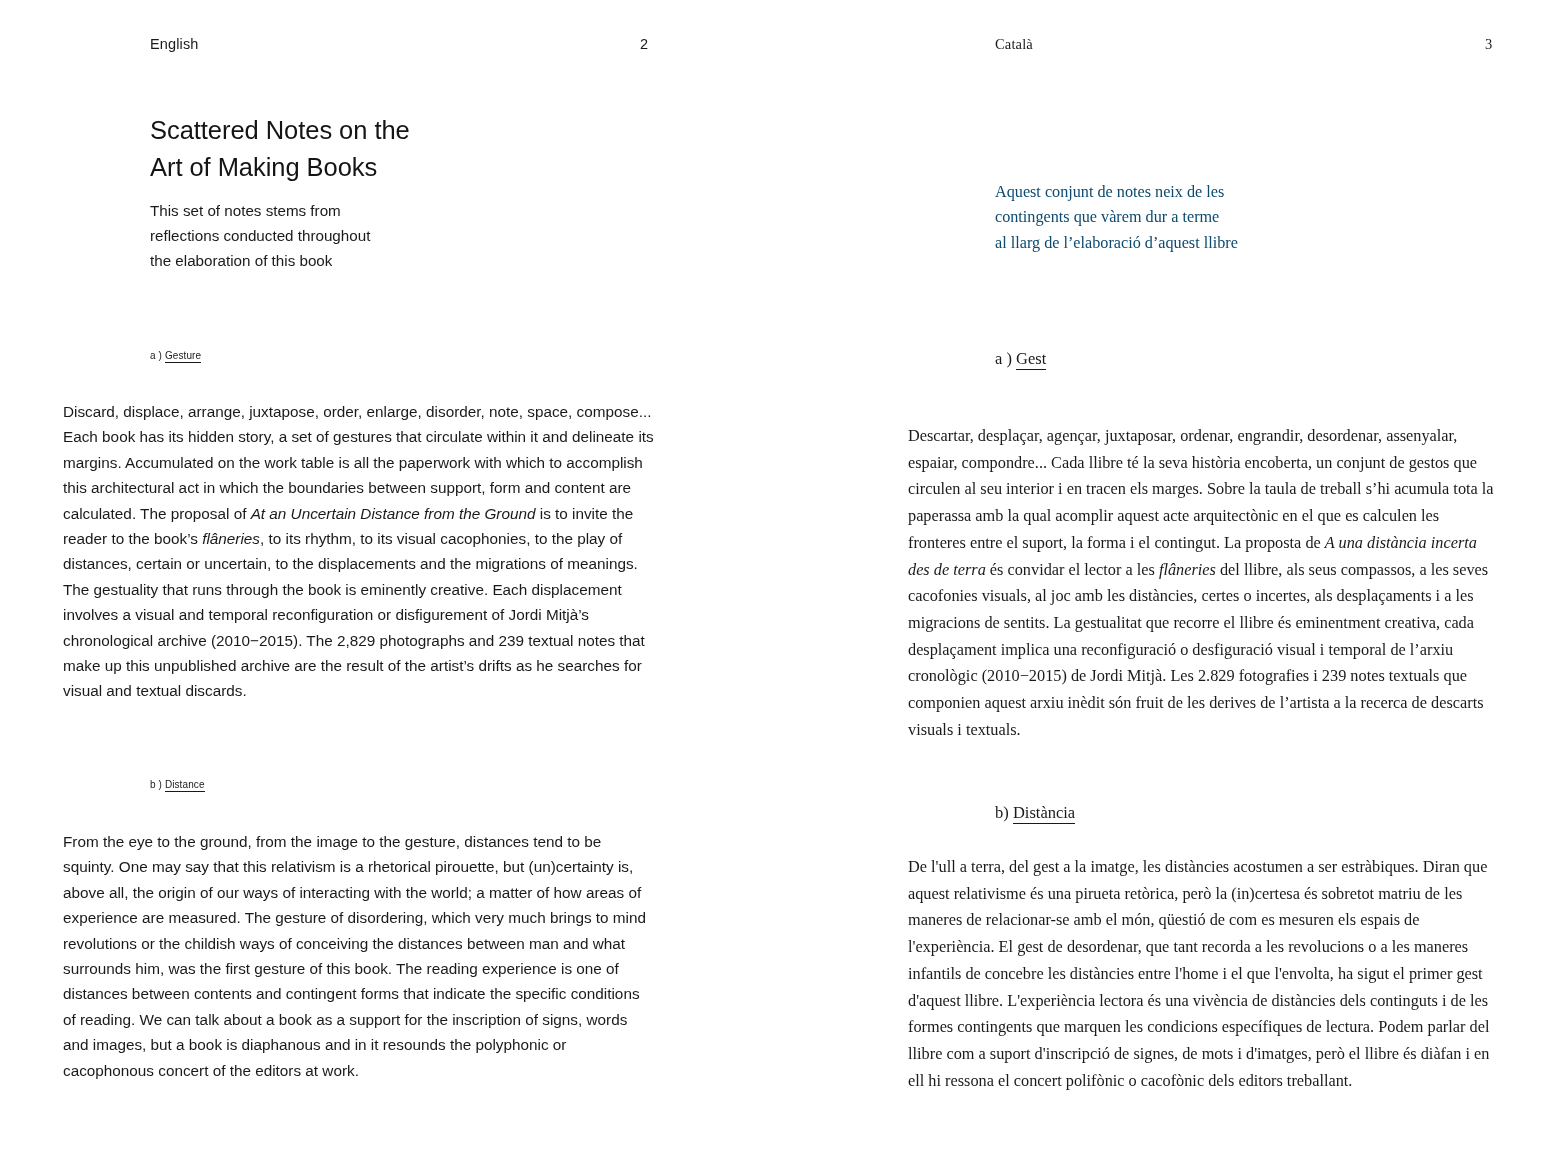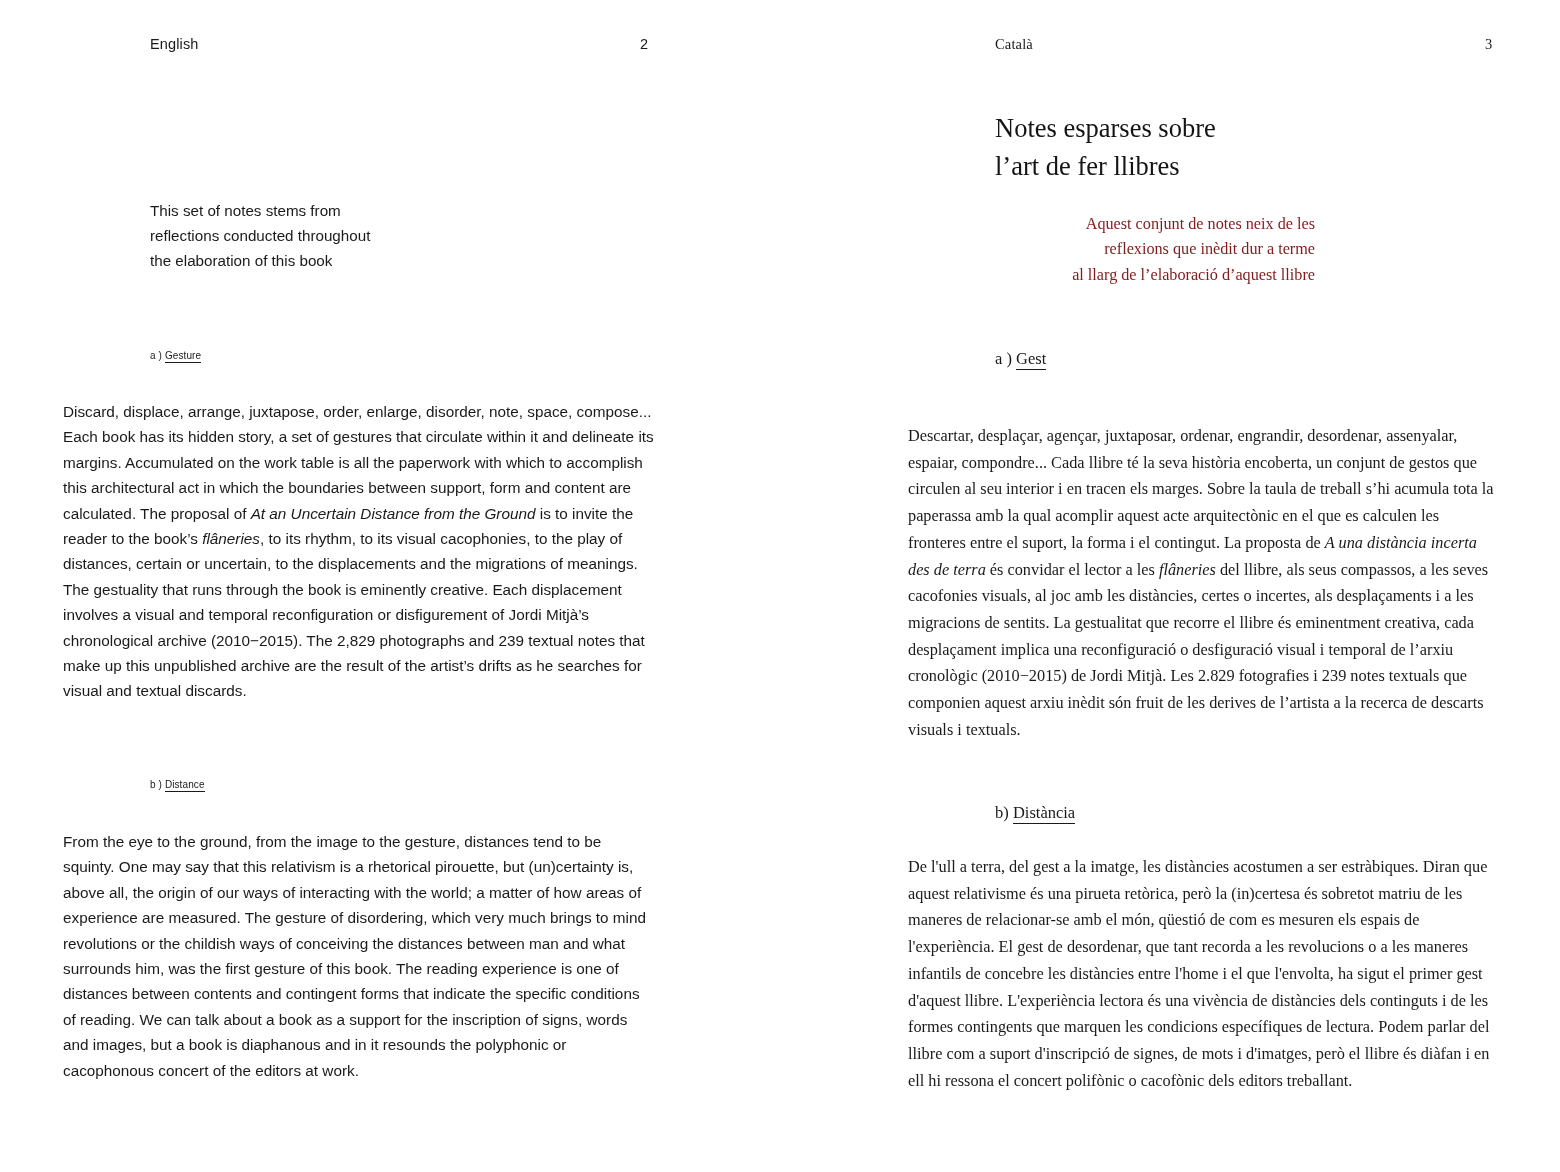--- a/index.html
+++ b/index.html
@@ -103,26 +103,25 @@
     top: 110px;
     width: 430px;
     font-size: 26.5px;
     line-height: 1.42;
     font-weight: 400;
     color: #141414;
   }
   .ca .subtitle {
     position: absolute;
     left: 995px;
-    top: 212px;
+    top: 180px;
     width: 320px;
     font-size: 16.2px;
     line-height: 1.56;
-    color: #7f1d1d;
-    text-align: right;
+    color: #0c4a6e;
   }
   .ca .sect-label {
     position: absolute;
     left: 995px;
     font-size: 16.5px;
   }
   .ca .sect-label .word {
     border-bottom: 1px solid #1a1a1a;
     padding-bottom: 1px;
   }
@@ -144,20 +143,24 @@
 </head>
 <body>
 
 <div class="spread">
 
   <div class="page page-left en">
 
     <div class="running-head rh-left-label">English</div>
     <div class="running-head rh-left-folio folio">2</div>
 
+    <div class="title">
+      <span>Scattered Notes on the</span><br>
+      <span>Art of Making Books</span>
+    </div>
 
     <div class="subtitle">
       <span>This set of notes stems from</span><br>
       <span>reflections conducted throughout</span><br>
       <span>the elaboration of this book</span>
     </div>
 
     <div class="sect-label sect-a">
       <span>a )</span>
       <span class="word">Gesture</span>
@@ -184,28 +187,24 @@
     </div>
 
     <div class="body body-b">From the eye to the ground, from the image to the gesture, distances tend to be squinty. One may say that this relativism is a rhetorical pirouette, but (un)certainty is, above all, the origin of our ways of interacting with the world; a matter of how areas of experience are measured. The gesture of disordering, which very much brings to mind revolutions or the childish ways of conceiving the distances between man and what surrounds him, was the first gesture of this book. The reading experience is one of distances between contents and contingent forms that indicate the specific conditions of reading. We can talk about a book as a support for the inscription of signs, words and images, but a book is diaphanous and in it resounds the polyphonic or cacophonous concert of the editors at work.</div>
   </div>
 
   <div class="page page-right ca">
 
     <div class="running-head rh-right-label" style="left:215px;">Català</div>
     <div class="running-head rh-right-folio folio" style="left:705px;">3</div>
 
-    <div class="title" style="left:215px;">
-      <span>Notes esparses sobre</span><br>
-      <span>l’art de fer llibres</span>
-    </div>
 
     <div class="subtitle" style="left:215px;">
       <span>Aquest conjunt de notes neix de les</span><br>
-      <span>reflexions que inèdit dur a terme</span><br>
+      <span>contingents que vàrem dur a terme</span><br>
       <span>al llarg de l’elaboració d’aquest llibre</span>
     </div>
 
     <div class="sect-label sect-a" style="left:215px;">
       <span>a )</span>
       <span class="word">Gest</span>
     </div>
 
     <div class="body body-a" style="left:128px;">
       Descartar, desplaçar, agençar, juxtaposar, ordenar, engrandir, desordenar,

